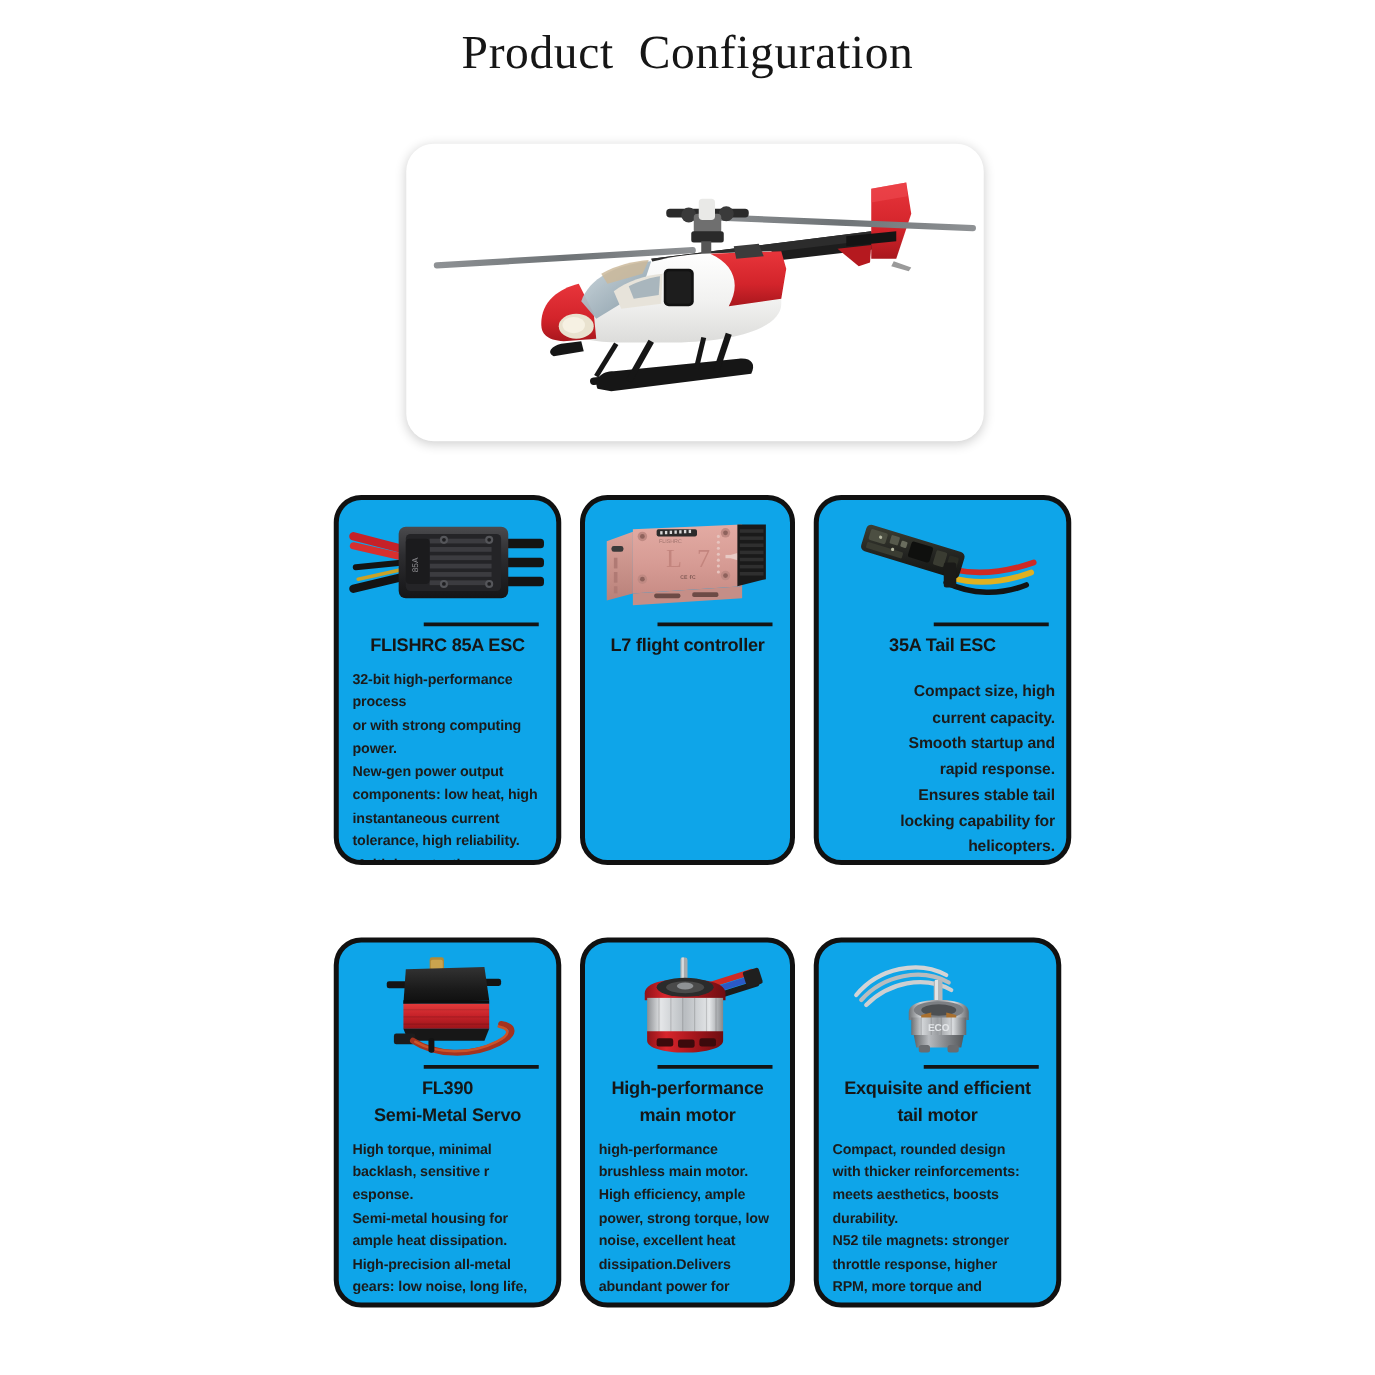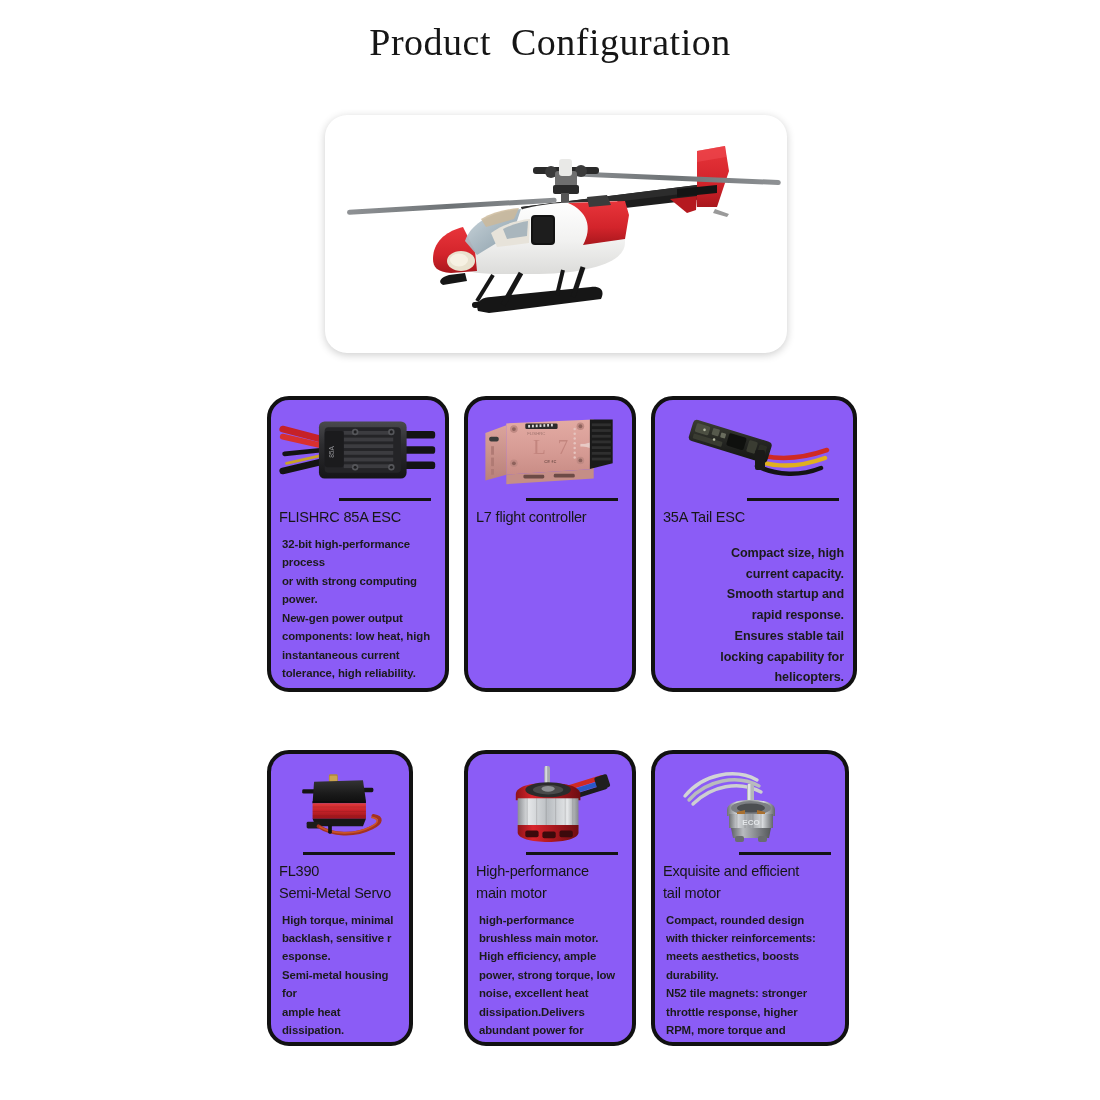--- a/index.html
+++ b/index.html
@@ -45,41 +45,41 @@
   }
   .heli-stage {
     position: absolute;
     inset: 0;
   }
 
   
   .card {
     position: absolute;
     box-sizing: border-box;
-    background: #8b5cf6;
+    background: #0ea5e9;
     border: 4px solid #111111;
     border-radius: 22px;
     overflow: hidden;
   }
   .card-img {
     position: relative;
     height: 88px;
     margin: 6px 6px 0 6px;
   }
   .card-divider {
     height: 0;
     border-top: 3px solid #141414;
     width: 92px;
     margin: 4px 14px 0 auto;
   }
   .card-title {
     font-size: 14.5px;
-    font-weight: 400;
+    font-weight: 700;
     line-height: 1.5;
-    text-align: left;
+    text-align: center;
     color: #161616;
     padding: 6px 8px 0 8px;
     white-space: pre-line;
     letter-spacing: -0.2px;
   }
   .card-body {
     font-size: 11.4px;
     font-weight: 600;
     line-height: 1.62;
     color: #1b1b1b;
@@ -362,21 +362,21 @@
   <div class="card-title">35A Tail ESC</div>
   <div class="card-body center">Compact size, high
 current capacity.
 Smooth startup and
 rapid response.
 Ensures stable tail
 locking capability for
 helicopters.</div>
 </div>
 
-<div class="card" id="card3" style="left: 267px; top: 750px; width: 146px; height: 296px;">
+<div class="card" id="card3" style="left: 267px; top: 750px; width: 182px; height: 296px;">
   <div class="card-img">
     <svg class="prod" viewBox="0 0 170 88" preserveAspectRatio="xMidYMid meet">
       <defs>
         <linearGradient id="servoRed" x1="0" y1="0" x2="0" y2="1">
           <stop offset="0%" stop-color="#e03a3a"></stop>
           <stop offset="45%" stop-color="#c8232a"></stop>
           <stop offset="100%" stop-color="#9a1419"></stop>
         </linearGradient>
         <linearGradient id="servoBlack" x1="0" y1="0" x2="0" y2="1">
           <stop offset="0%" stop-color="#333333"></stop>

